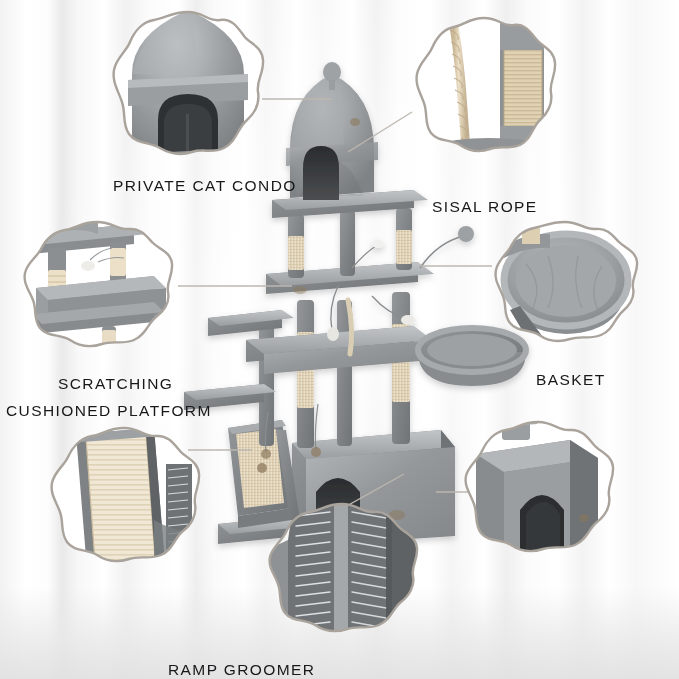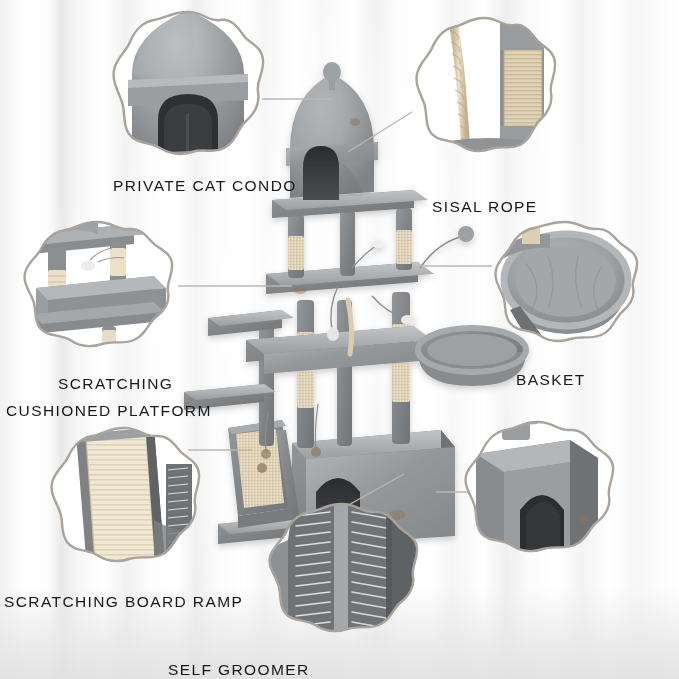--- a/index.html
+++ b/index.html
@@ -376,21 +376,21 @@
           </g>
           <path d="M18 28 q24 -14 46 -12 L64 30 q-22 -2 -46 10 Z" fill="#93979a"></path>
           <rect x="36" y="0" width="18" height="26" fill="#ddd0b2"></rect>
           <path d="M18 96 q16 24 34 38 L26 134 Z" fill="#5e6164"></path>
           <path d="M24 92 L48 132 L62 126 L34 88 Z" fill="#6d7174"></path>
         </g>
       </g>
       <path d="M79 4 C94 4 98 12 110 11 C122 10 127 18 133 24 C139 30 150 33 151 44 C152 55 145 61 147 70 C149 79 143 88 136 94 C129 100 127 112 115 117 C103 122 96 117 84 121 C72 125 62 123 53 117 C44 111 31 114 24 105 C17 96 21 88 17 78 C13 68 8 62 10 52 C12 42 21 36 25 28 C29 20 37 12 48 10 C59 8 64 4 79 4 Z" fill="none" stroke="#a9a39c" stroke-width="2.4"></path>
     </svg>
   </div>
-  <div class="label" style="left:516px;top:370px;text-align:right;">BASKET</div>
+  <div class="label" style="left:536px;top:370px;text-align:right;">BASKET</div>
 
   <div class="bubble" style="left:42px;top:424px;width:164px;height:158px;">
     <svg viewBox="0 0 164 158">
       <defs>
         <clipPath id="clip5">
             <path d="M82 4 C98 4 102 13 114 12 C126 11 132 20 138 27 C144 34 156 37 157 50 C158 63 151 69 153 80 C155 91 149 101 141 107 C133 113 131 126 119 131 C107 136 99 131 87 135 C75 139 64 137 55 131 C46 125 32 128 25 118 C18 108 22 99 18 88 C14 77 8 70 10 59 C12 48 22 42 26 33 C30 24 38 14 50 12 C62 10 66 4 82 4 Z"></path>
           </clipPath>
         <pattern id="sisP5" width="5" height="5" patternUnits="userSpaceOnUse">
           <rect width="5" height="5" fill="#f0e7d5"></rect>
           <rect width="5" height="1.6" fill="#ddd0b4" opacity="0.9"></rect>
@@ -419,21 +419,20 @@
                 <line x1="126" y1="118" x2="146" y2="116"></line>
               <line x1="126" y1="126" x2="146" y2="124"></line>
             </g>
           </g>
           <path d="M112 96 q24 14 46 12 L158 158 L112 158 Z" fill="#7b7f82" opacity="0.8"></path>
         </g>
       </g>
       <path d="M82 4 C98 4 102 13 114 12 C126 11 132 20 138 27 C144 34 156 37 157 50 C158 63 151 69 153 80 C155 91 149 101 141 107 C133 113 131 126 119 131 C107 136 99 131 87 135 C75 139 64 137 55 131 C46 125 32 128 25 118 C18 108 22 99 18 88 C14 77 8 70 10 59 C12 48 22 42 26 33 C30 24 38 14 50 12 C62 10 66 4 82 4 Z" fill="none" stroke="#a9a39c" stroke-width="2.4"></path>
     </svg>
   </div>
-  <div class="label" style="left:4px;top:592px;">SCRATCHING BOARD RAMP</div>
 
   <div class="bubble" style="left:458px;top:418px;width:160px;height:154px;">
     <svg viewBox="0 0 160 154">
       <defs>
         <clipPath id="clip6">
             <path d="M80 4 C96 4 100 13 112 12 C124 11 130 20 136 27 C142 34 154 37 155 49 C156 61 149 68 151 78 C153 88 147 98 139 104 C131 110 129 122 117 127 C105 132 97 127 85 131 C73 135 62 133 53 127 C44 121 30 124 23 115 C16 106 20 97 16 86 C12 75 6 68 8 58 C10 48 20 42 24 33 C28 24 36 14 48 12 C60 10 64 4 80 4 Z"></path>
           </clipPath>
       </defs>
       <g clip-path="url(#clip6)">
         <rect width="160" height="154" fill="#ffffff"></rect>
@@ -500,15 +499,15 @@
               <line x1="90" y1="132" x2="124" y2="138"></line>
             <line x1="90" y1="142" x2="124" y2="148"></line>
           </g>
           <path d="M0 0 L32 0 L26 40 L0 52 Z" fill="#ffffff" opacity="0.92"></path>
           <rect x="124" y="0" width="36" height="150" fill="#4e5154" opacity="0.75"></rect>
         </g>
       </g>
       <path d="M80 4 C96 4 100 13 112 12 C124 11 130 19 136 26 C142 33 154 36 155 48 C156 60 149 66 151 76 C153 86 147 96 139 102 C131 108 129 120 117 125 C105 130 97 125 85 129 C73 133 62 131 53 125 C44 119 30 122 23 113 C16 104 20 95 16 84 C12 73 6 67 8 57 C10 47 20 41 24 32 C28 23 36 14 48 12 C60 10 64 4 80 4 Z" fill="none" stroke="#a9a39c" stroke-width="2.4"></path>
     </svg>
   </div>
-  <div class="label" style="left:168px;top:660px;">SELF GROOMER</div>
+  <div class="label" style="left:168px;top:660px;">RAMP GROOMER</div>
 
 </div>
 
 </body></html>

